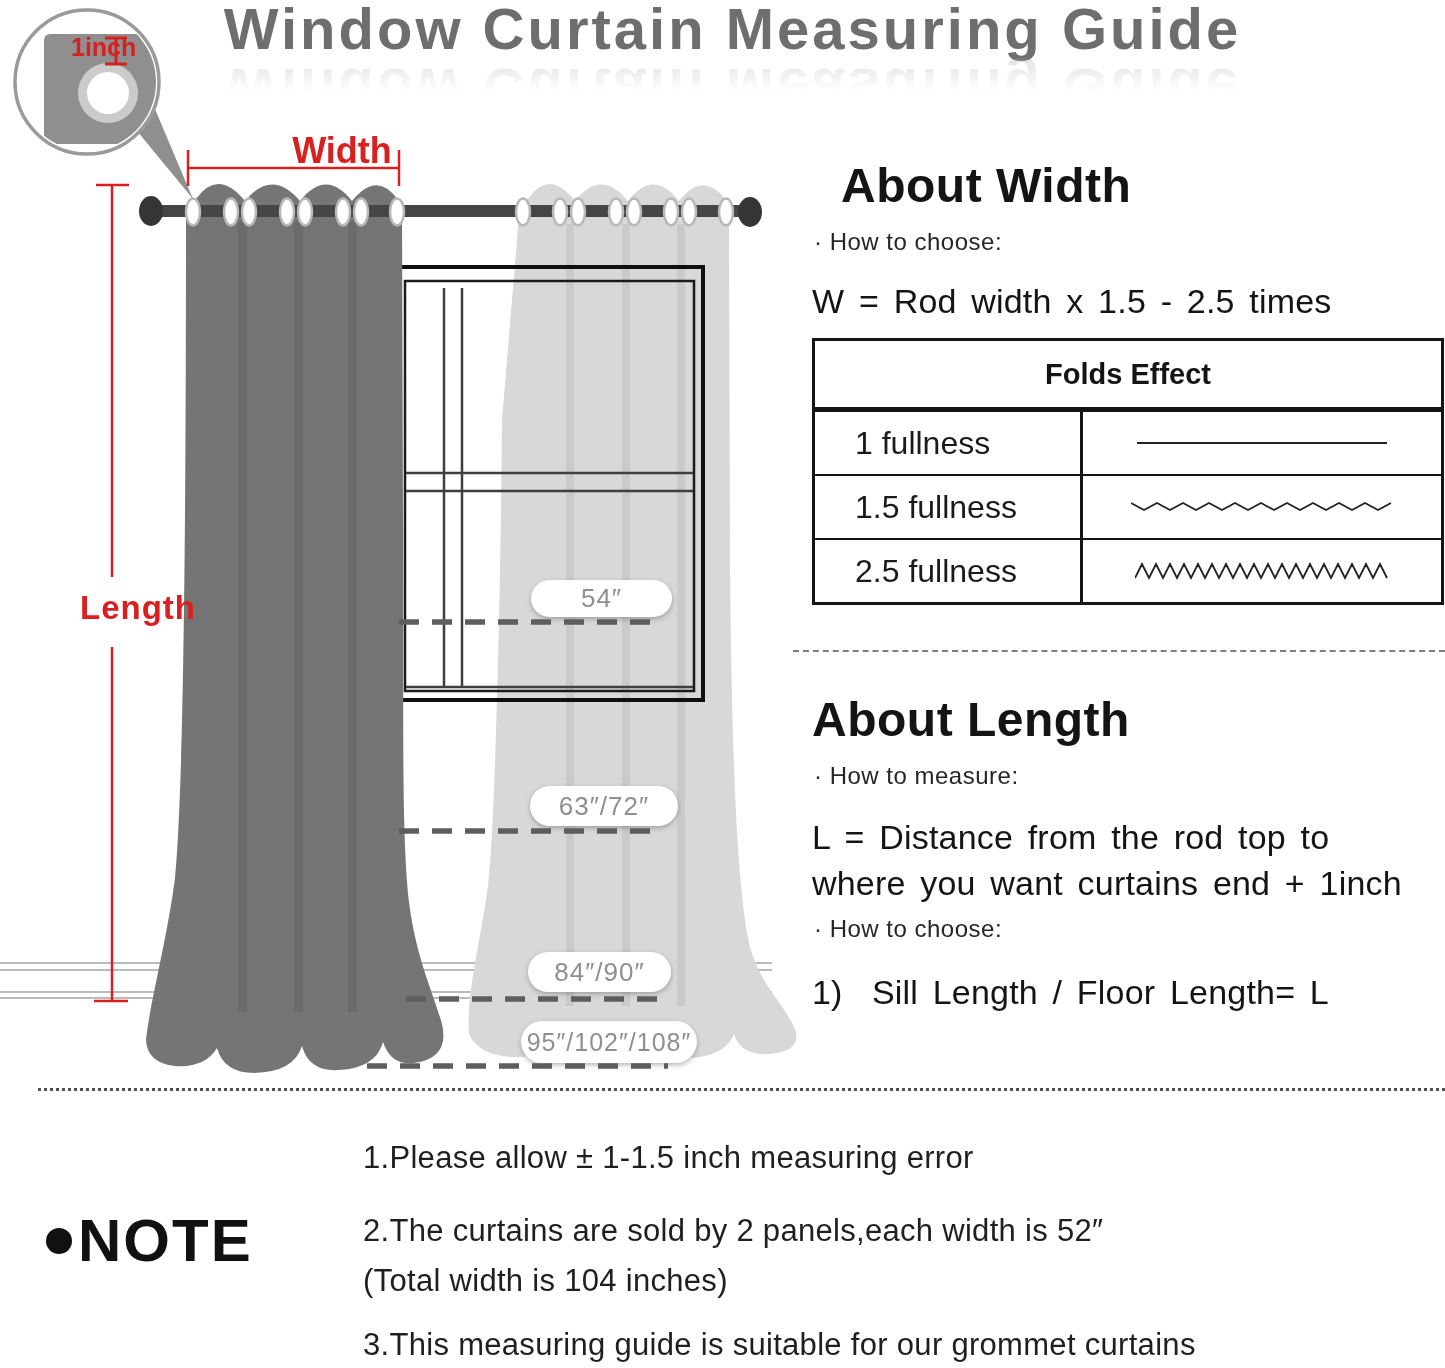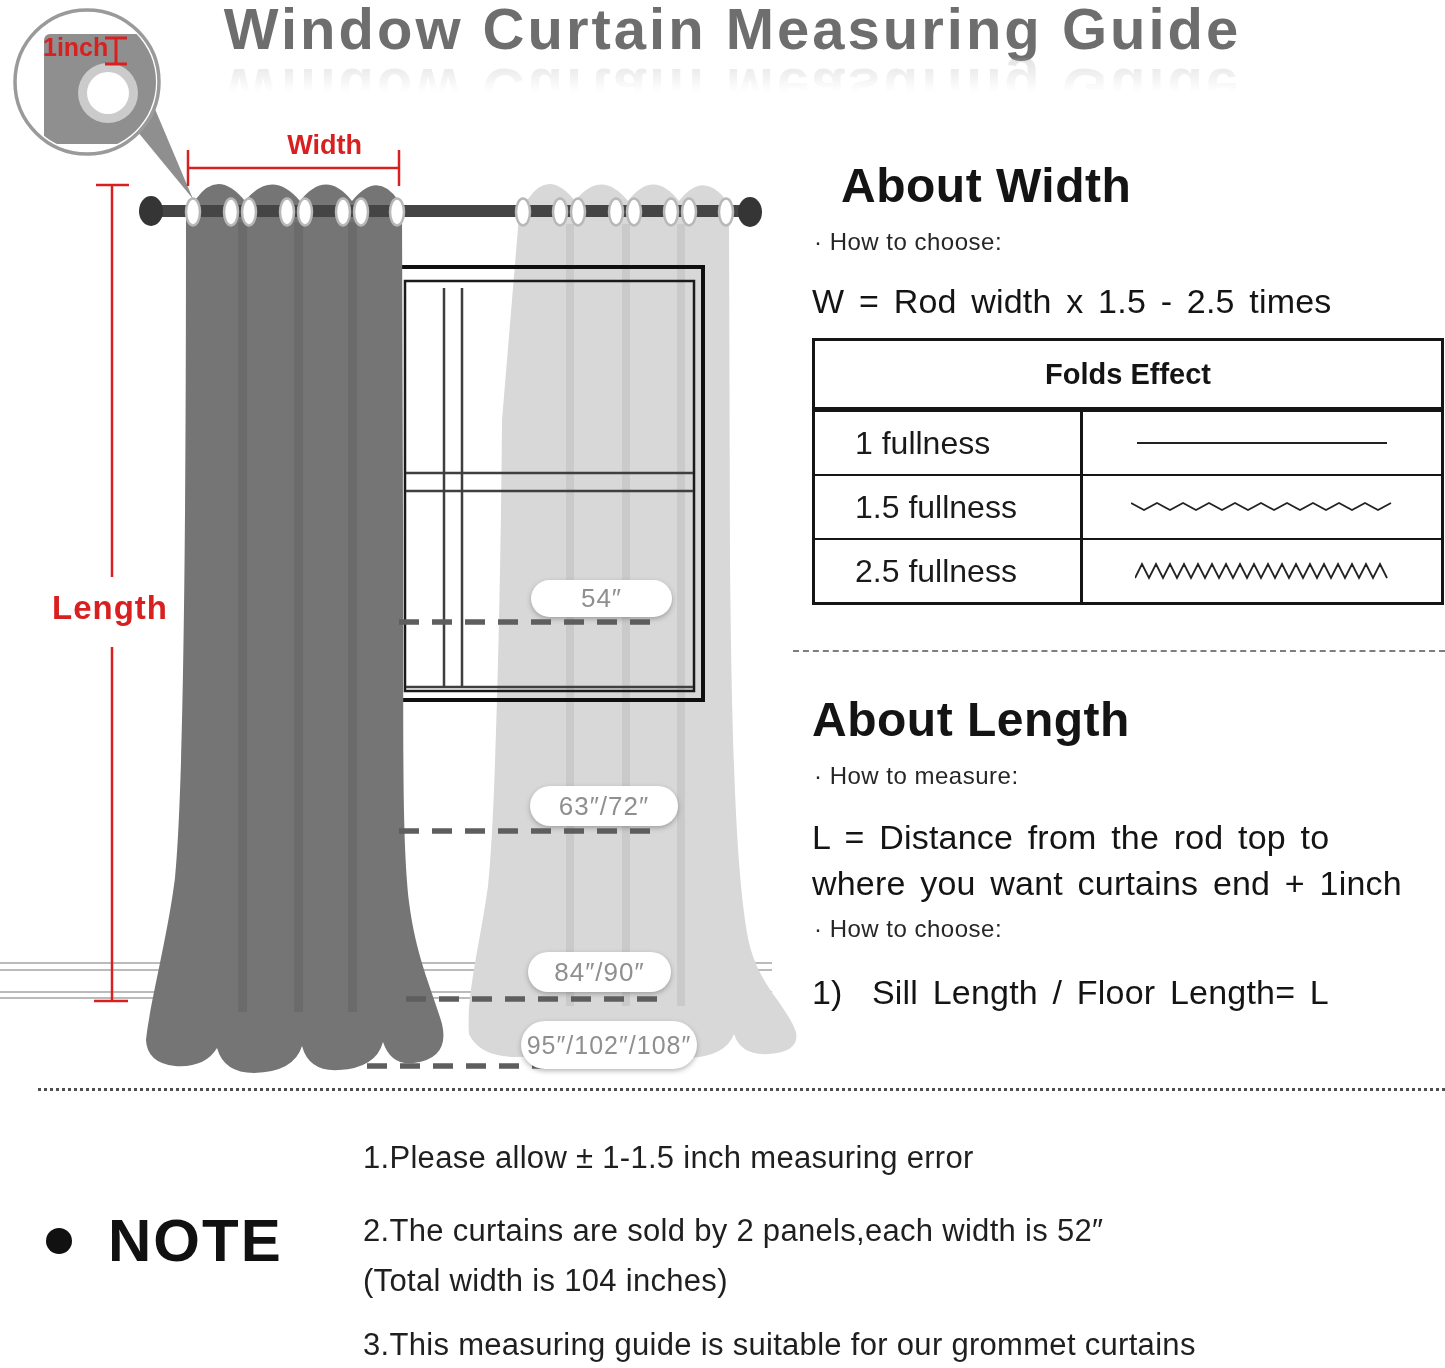--- a/index.html
+++ b/index.html
@@ -8,32 +8,32 @@
   .abs{position:absolute;}
   
   .title{top:-2px;left:20px;width:1425px;text-align:center;font-size:58px;font-weight:700;
          letter-spacing:3px;color:#6e6e6e;line-height:62px;white-space:nowrap;}
   .title-reflection{top:58px;left:20px;width:1425px;text-align:center;font-size:58px;font-weight:700;
          letter-spacing:3px;color:#9a9a9a;line-height:62px;white-space:nowrap;
          transform:scaleY(-1);opacity:.5;
          -webkit-mask-image:linear-gradient(to top,rgba(0,0,0,.55) 0%,rgba(0,0,0,0) 55%);
          mask-image:linear-gradient(to top,rgba(0,0,0,.55) 0%,rgba(0,0,0,0) 55%);}
   
-  .red-label{color:#d92020;font-weight:700;}
-  .width-label{left:230px;top:130px;width:132px;text-align:right;font-size:27px;}
+  .red-label{color:#d92020;font-weight:700;margin-left:28px;}
+  .width-label{left:248px;top:130px;width:132px;text-align:center;font-size:36px;}
   .length-label{left:52px;top:589px;font-size:33px;letter-spacing:1px;}
   .inch-label{left:43px;top:33px;font-size:25px;}
   
   .pill{background:#fff;border-radius:24px;box-shadow:0 2px 5px rgba(90,90,90,.45);
         color:#8f8f8f;display:flex;align-items:center;justify-content:center;
         font-size:26px;letter-spacing:1px;white-space:nowrap;}
   .pill-54{left:531px;top:580px;width:141px;height:37px;}
   .pill-63{left:530px;top:786px;width:148px;height:40px;}
   .pill-84{left:528px;top:952px;width:143px;height:40px;}
-  .pill-95{left:521px;top:1021px;width:176px;height:48px;font-size:25px;}
+  .pill-95{left:521px;top:1021px;width:176px;height:42px;font-size:25px;}
   
   .sec-heading{font-size:48px;font-weight:700;color:#141414;letter-spacing:0.5px;}
   .aw-heading{left:812px;top:158px;margin-left:29px;}
   .al-heading{left:812px;top:692px;}
   .bullet-line{font-size:24px;color:#262626;letter-spacing:0.5px;}
   .formula{font-size:34px;font-weight:400;color:#141414;word-spacing:5px;letter-spacing:0.2px;white-space:pre;margin-top:12px;}
   .aw-how{left:814px;top:228px;}
   .aw-formula{left:812px;top:270px;}
   .al-how-measure{left:814px;top:762px;}
   .al-f1{left:812px;top:806px;}
@@ -47,21 +47,21 @@
              font-size:29px;font-weight:600;color:#141414;border-bottom:3px solid #151515;}
   .fe-row{display:flex;height:62px;border-top:2px solid #151515;}
   .fe-row:first-of-type{border-top:none;}
   .fe-label{width:268px;border-right:3px solid #151515;display:flex;align-items:center;
             padding-left:40px;font-size:32px;color:#1a1a1a;box-sizing:border-box;}
   .fe-line{flex:1;display:flex;align-items:center;justify-content:center;}
   
   .dashed-sep{left:793px;top:650px;width:652px;border-top:2px dashed #7e7e7e;}
   .dotted-sep{left:38px;top:1088px;width:1407px;border-top:3px dotted #4f4f4f;}
   
-  .note-row{left:46px;top:1206px;display:flex;align-items:center;gap:36px;}
+  .note-row{left:46px;top:1206px;display:flex;align-items:center;gap:6px;}
   .note-dot{width:26px;height:26px;border-radius:50%;background:#111;}
   .note-word{font-size:60px;font-weight:700;color:#111;letter-spacing:2px;}
   .note-item{font-size:31px;color:#1f1f1f;letter-spacing:0.3px;white-space:pre;}
   .note-1{left:363px;top:1140px;}
   .note-2{left:363px;top:1213px;}
   .note-2b{left:363px;top:1263px;}
   .note-3{left:363px;top:1327px;}
 </style>
 </head>
 <body>

